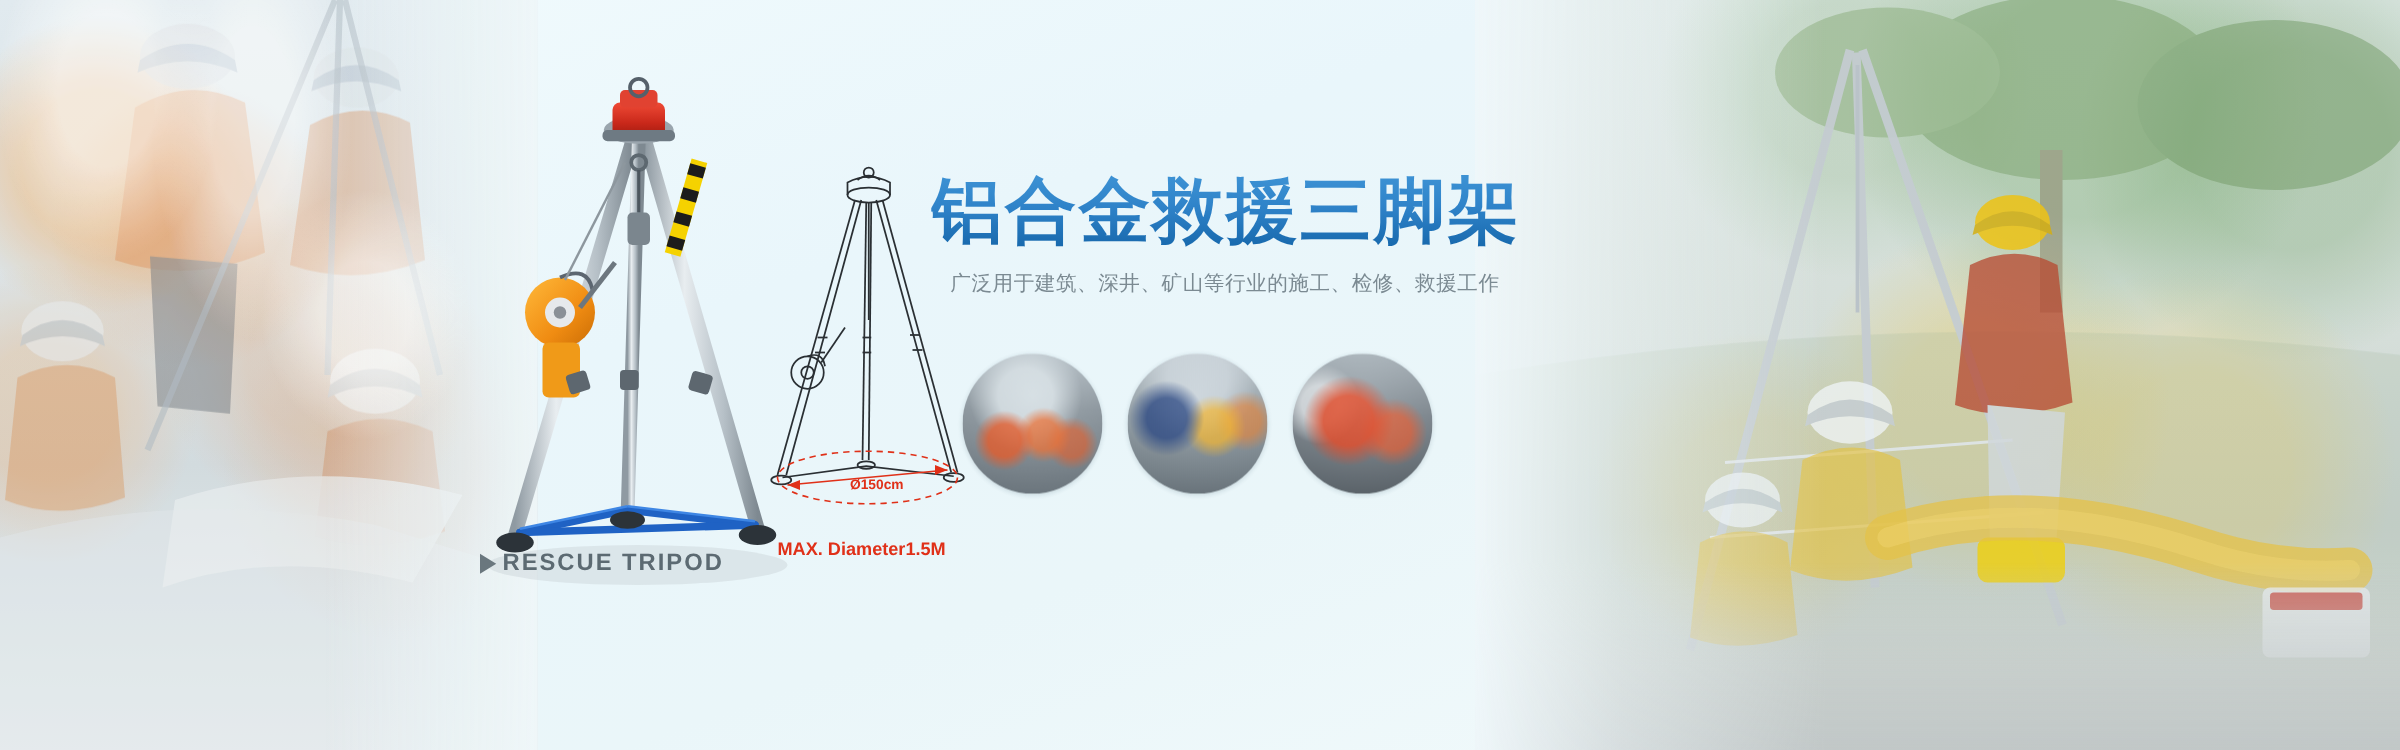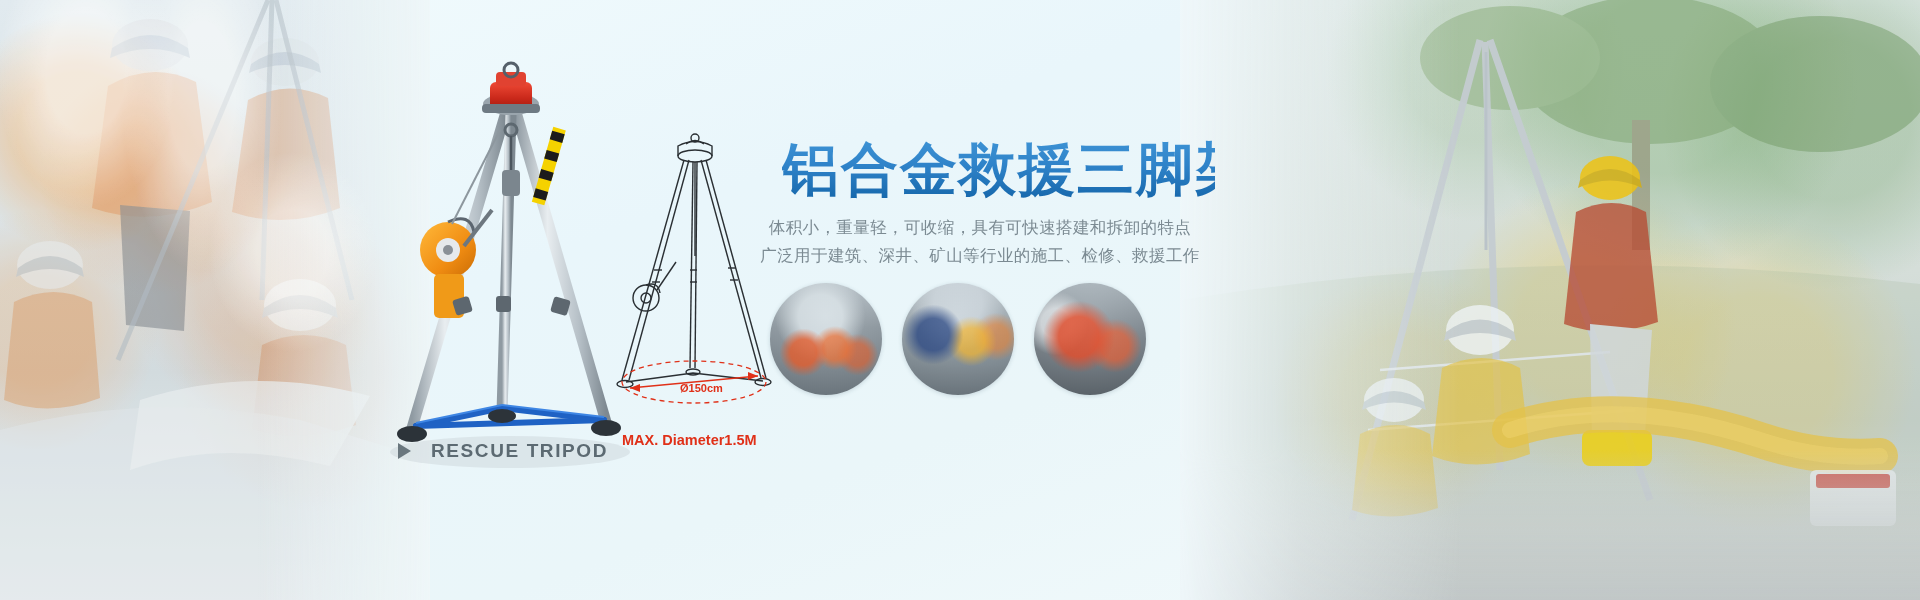--- a/index.html
+++ b/index.html
@@ -58,22 +58,22 @@
     background: linear-gradient(90deg, rgba(238,247,250,.98) 0%, rgba(238,247,250,.45) 16%, rgba(238,247,250,0) 38%);
   }
   .ground-right {
     position: absolute; right: 0; bottom: 0; width: 740px; height: 150px;
     background: linear-gradient(180deg, rgba(200,206,206,0) 0%, rgba(196,202,202,.65) 55%, rgba(188,194,196,.8) 100%);
   }
 
   
   .product { position: absolute; left: 360px; top: 60px; width: 300px; height: 420px; }
   .product-caption {
-    position: absolute; left: 398px; top: 440px;
-    display: flex; align-items: center; gap: 20px;
+    position: absolute; left: 384px; top: 440px;
+    display: flex; align-items: center; gap: 5px;
     color: #5c6a72; font-size: 19px; font-weight: bold; letter-spacing: 1.6px;
   }
   .play-tri {
     width: 0; height: 0;
     border-left: 13px solid #6a777e;
     border-top: 8px solid transparent;
     border-bottom: 8px solid transparent;
   }
 
   
@@ -91,21 +91,20 @@
     font-weight: bold;
     letter-spacing: 2px;
     line-height: 1.05;
     background: linear-gradient(180deg, #3d92d4 0%, #2f83c9 42%, #1667ab 100%);
     -webkit-background-clip: text;
     background-clip: text;
     color: transparent;
     -webkit-text-fill-color: transparent;
     text-align: center;
     white-space: nowrap;
-    margin-left: 37px;
   }
   .subtitle {
     margin-top: 13px;
     text-align: center;
     color: #7b8a92;
     font-size: 16.5px;
     line-height: 1.72;
     letter-spacing: .4px;
     white-space: nowrap;
   }
@@ -374,21 +373,20 @@
       </g>
     </svg>
   </div>
 
   <div class="dim-label dim-dia">Ø150cm</div>
   <div class="dim-label dim-max">MAX. Diameter1.5M</div>
 
   <div class="text-block">
     <div class="title">铝合金救援三脚架</div>
     <div class="subtitle">
-      <div>体积小，重量轻，可收缩，具有可快速搭建和拆卸的特点</div>
       <div>广泛用于建筑、深井、矿山等行业的施工、检修、救援工作</div>
     </div>
   </div>
 
   <div class="thumbs">
     <div class="thumb thumb-1"></div>
     <div class="thumb thumb-2"></div>
     <div class="thumb thumb-3"></div>
   </div>
 

